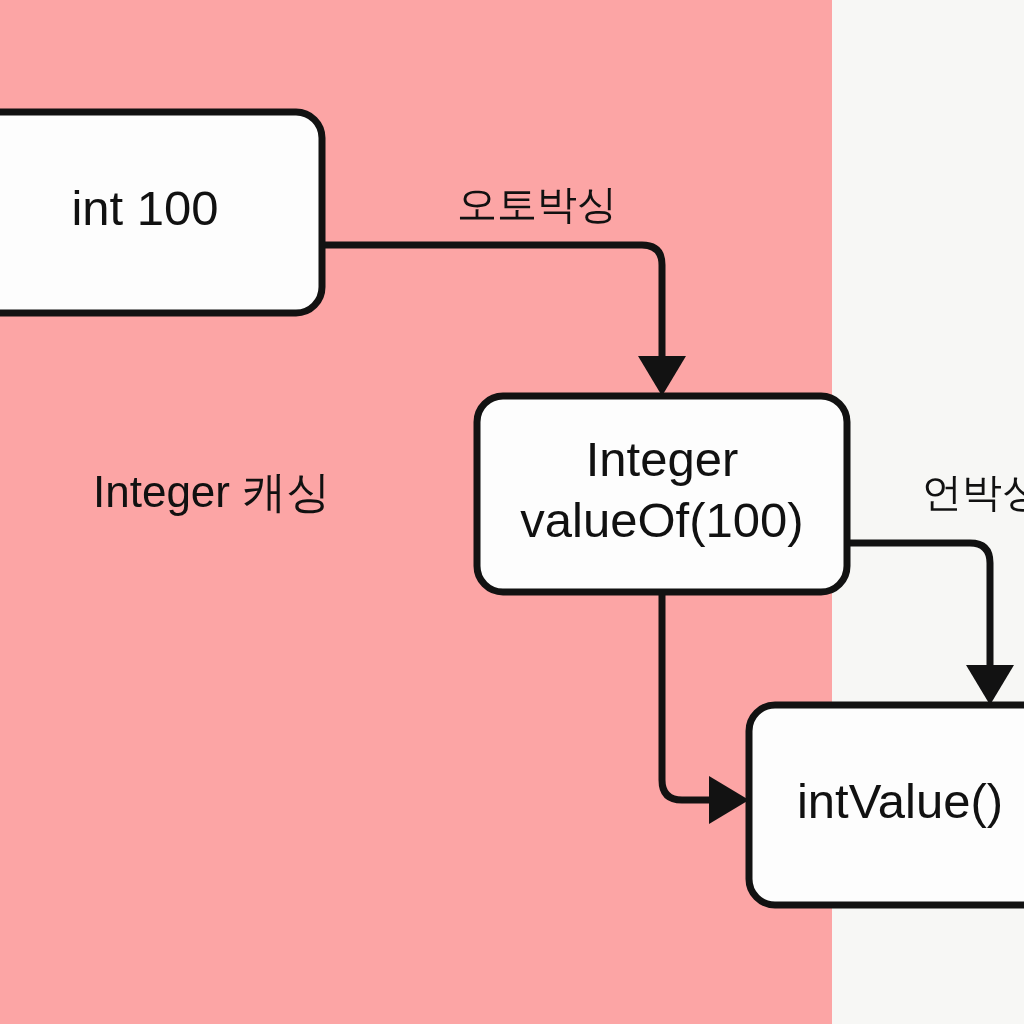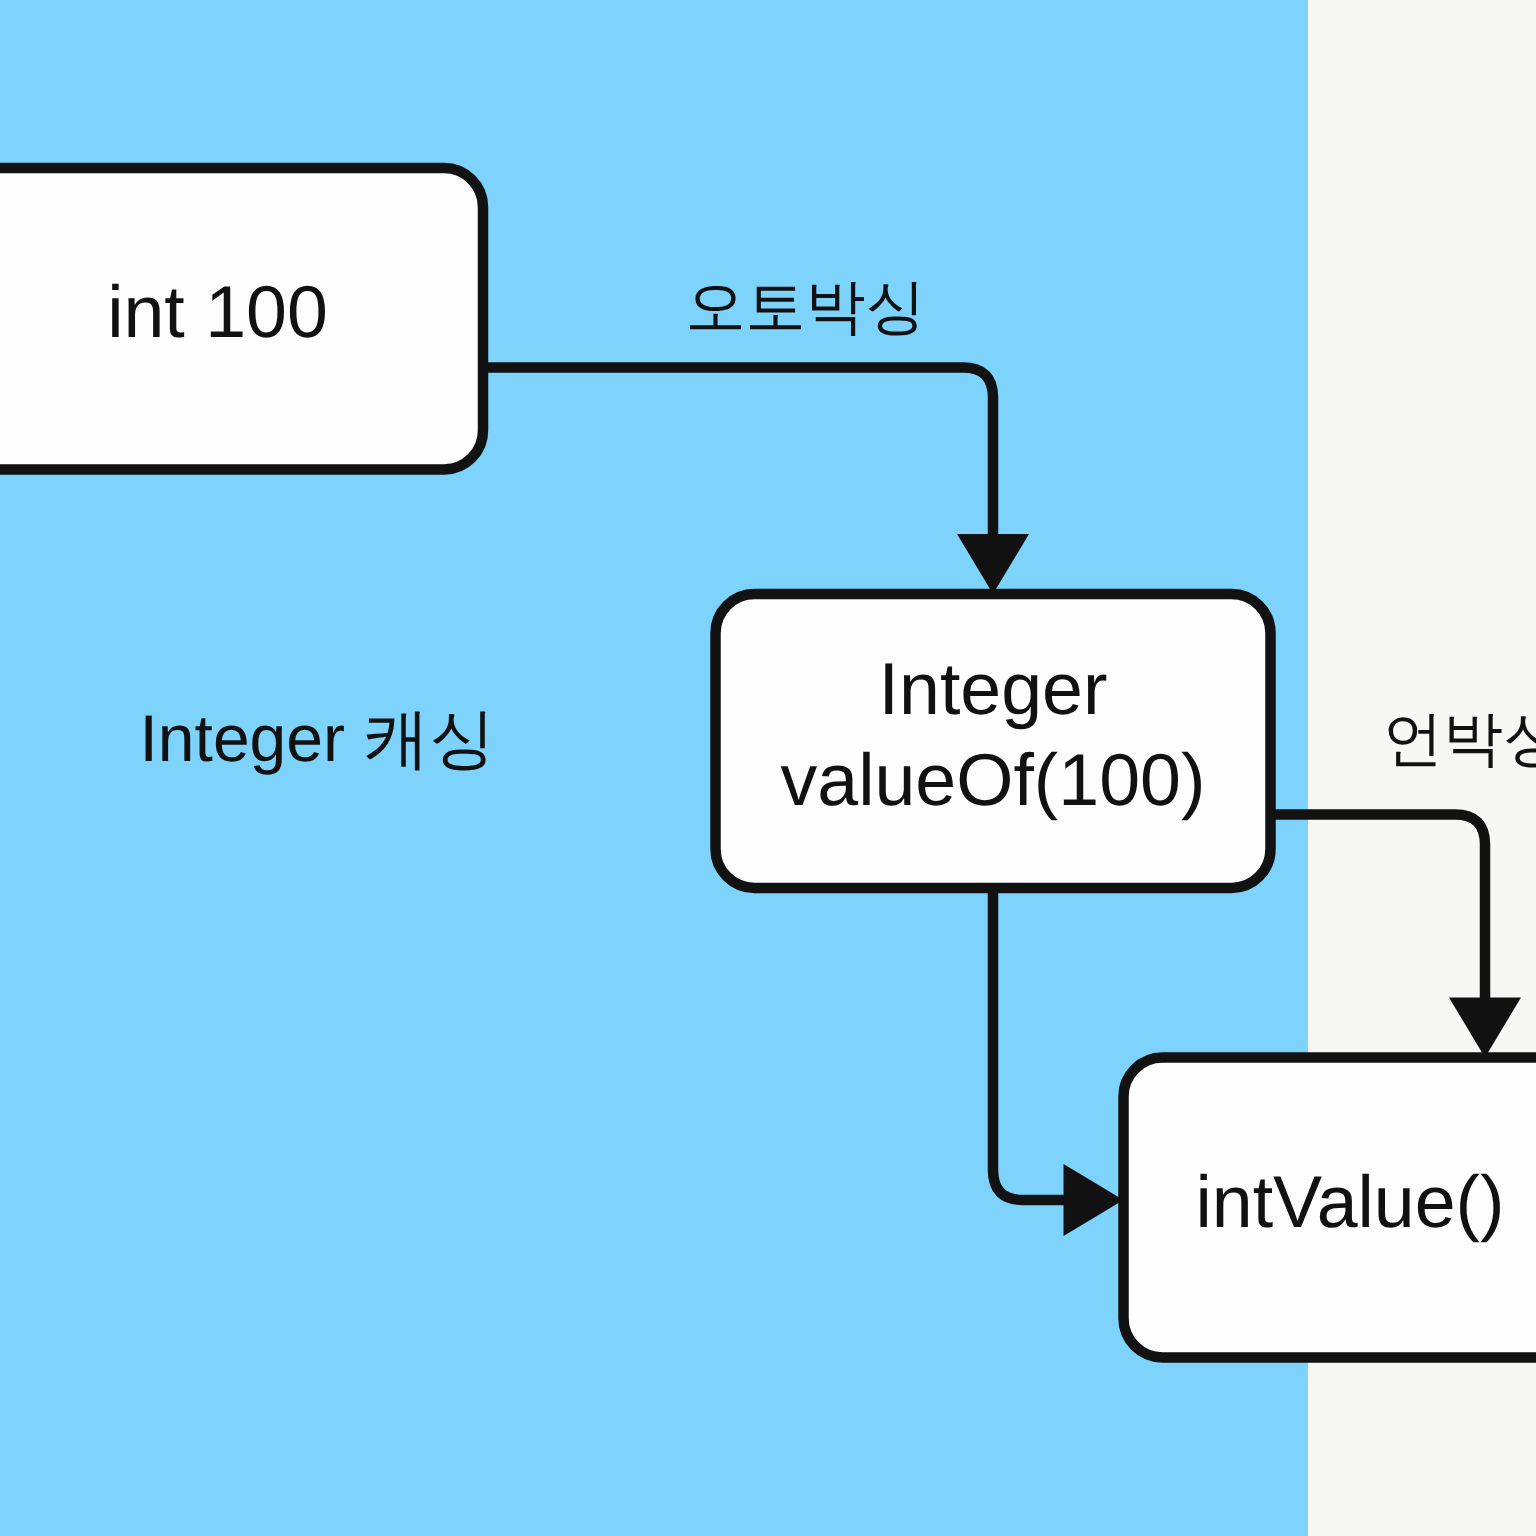--- a/index.html
+++ b/index.html
@@ -12,22 +12,21 @@
     background: #f7f7f5;
   }
   body {
     font-family: "Liberation Sans", "DejaVu Sans", sans-serif;
     color: #111111;
   }
   #canvas {
     position: relative;
     width: 832px;
     height: 1024px;
-    background: #7dd3fc;
-    padding-left: 40px;
+    background: #fca5a5;
   }
   #diagram-svg {
     position: absolute;
     left: 0;
     top: 0;
     width: 1024px;
     height: 1024px;
     display: block;
   }
   .node-rect {

